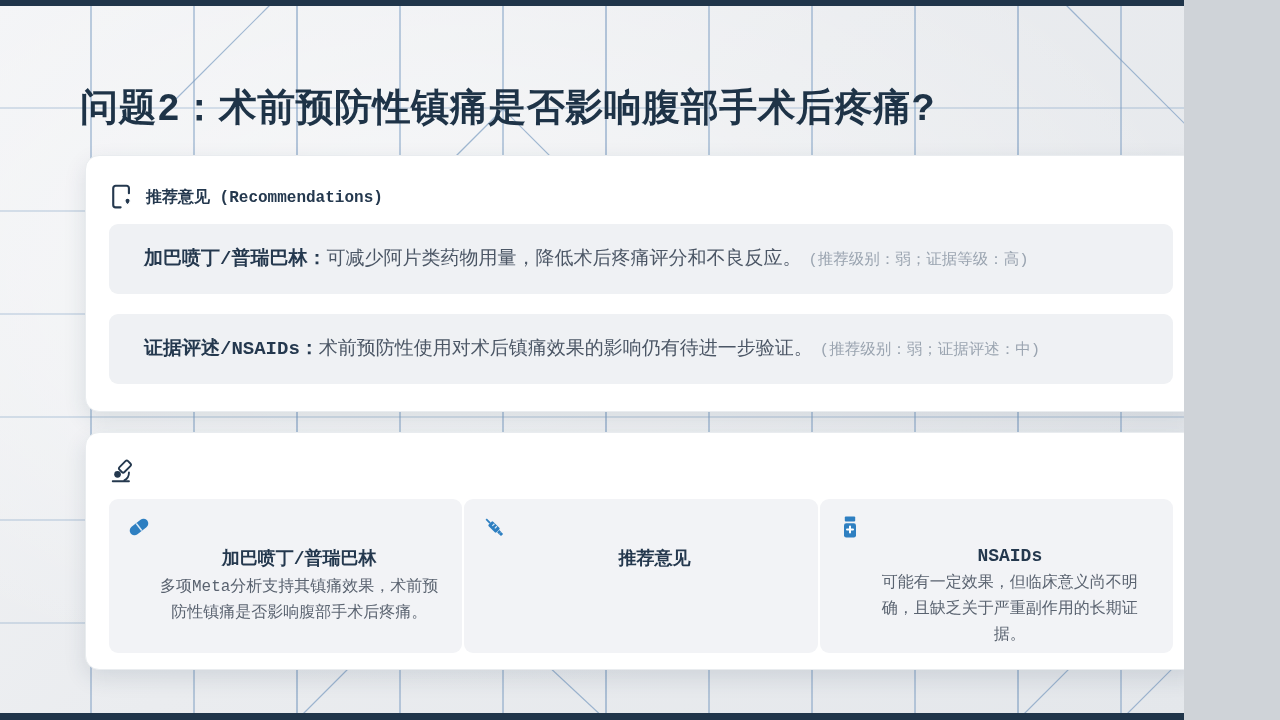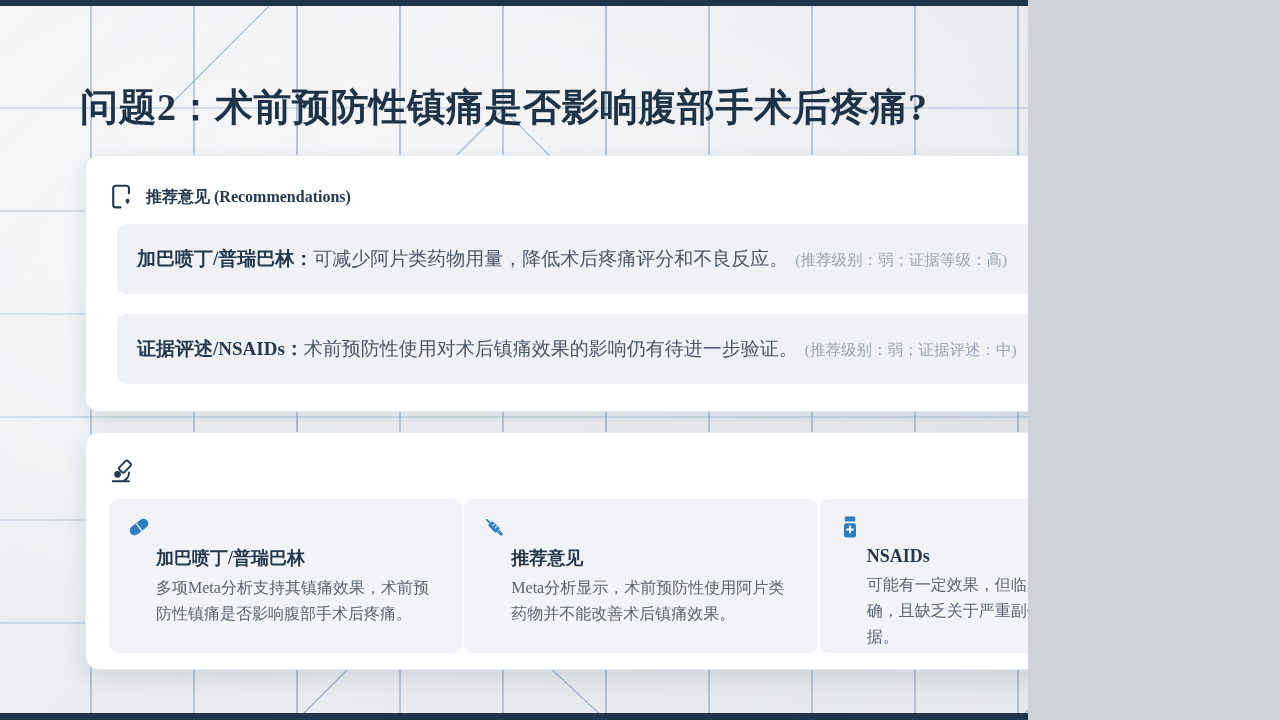--- a/index.html
+++ b/index.html
@@ -1,19 +1,20 @@
 <!DOCTYPE html>
 <html><head>
 <meta charset="utf-8">
 <style>
   html,body{margin:0;padding:0;background:#cfd3d8;}
   .slide{
-    position:relative;width:1028px;height:720px;overflow:hidden;
-    font-family:Liberation Serif, serif;
+    position:relative;width:1184px;height:720px;overflow:hidden;
+    font-family:Liberation Mono, monospace;
     background:linear-gradient(135deg,#f3f4f6 0%,#eaecef 45%,#e4e7eb 100%);
+    text-align:center;
   }
   .bg{position:absolute;inset:0;z-index:0;}
   .bar{position:absolute;left:0;width:1280px;background:#20354a;z-index:5;}
   .bar.top{top:0;height:6px;}
   .bar.bottom{bottom:0;height:7px;}
   .title{
     position:absolute;left:80px;top:82px;margin:0;z-index:2;
     font-size:38px;font-weight:700;color:#1e3347;letter-spacing:.5px;
   }
   .card{
@@ -21,22 +22,22 @@
     background:#ffffff;border:1px solid #e9ecef;border-radius:14px;
     box-shadow:0 8px 22px rgba(35,55,80,.12);
     padding:26px 23px 0 23px;
   }
   .card-rec{top:155px;height:257px;}
   .card-ev{top:432px;height:238px;padding-top:24px;}
   .card-head{display:flex;align-items:center;gap:11px;height:30px;margin-bottom:12px;}
   .card-head h2{margin:0;font-size:16px;font-weight:700;color:#24384e;}
   .hicon{display:flex;align-items:center;justify-content:center;width:26px;height:28px;}
   .rec-item{
-    background:#eff1f4;border-radius:9px;height:70px;margin:0 0 20px 8px;
-    display:flex;align-items:center;padding:0 20px;box-sizing:border-box;
+    background:#eff1f4;border-radius:9px;height:70px;margin:0 0 20px 0;
+    display:flex;align-items:center;padding:0 35px;box-sizing:border-box;
   }
   .rec-item p{margin:0;font-size:19px;line-height:1.4;color:#4b5665;}
   .rec-lead{font-weight:700;color:#24384e;}
   .rec-note{font-style:normal;font-size:15.5px;color:#9aa4b0;margin-left:7px;}
   .ev-grid{display:flex;gap:2px;height:154px;}
   .ev-col{
     flex:1;background:#f2f3f6;border-radius:9px;box-sizing:border-box;
     padding:16px 20px 14px 18px;
   }
   .ev-icon{display:block;width:24px;height:24px;}
@@ -163,21 +164,20 @@
               <rect x="18" y="10.4" width="2.6" height="3.2" fill="#2e7fc1"></rect>
               <line x1="20.6" y1="12" x2="23.4" y2="12" stroke="#2e7fc1" stroke-width="3"></line>
               <line x1="1" y1="12" x2="6.5" y2="12" stroke="#2e7fc1" stroke-width="1.8"></line>
               <line x1="10" y1="9.4" x2="10" y2="12.4" stroke="#dcebf7" stroke-width="1.2"></line>
               <line x1="13.5" y1="9.4" x2="13.5" y2="12.4" stroke="#dcebf7" stroke-width="1.2"></line>
             </g>
           </svg>
         </span>
         <div class="ev-text">
           <h3>推荐意见</h3>
-          <p>Meta分析显示，术前预防性使用阿片类药物并不能改善术后镇痛效果。</p>
         </div>
       </div>
 
       <div class="ev-col">
         <span class="ev-icon">
           <svg viewBox="0 0 24 24" width="24" height="24">
             <rect x="6.8" y="1.5" width="10.4" height="5" rx="1" fill="#2e7fc1"></rect>
             <rect x="6" y="8.2" width="12" height="14.3" rx="2.2" fill="#2e7fc1"></rect>
             <path d="M12 11.5 v6 M9 14.5 h6" stroke="#ffffff" stroke-width="2" stroke-linecap="round"></path>
           </svg>

